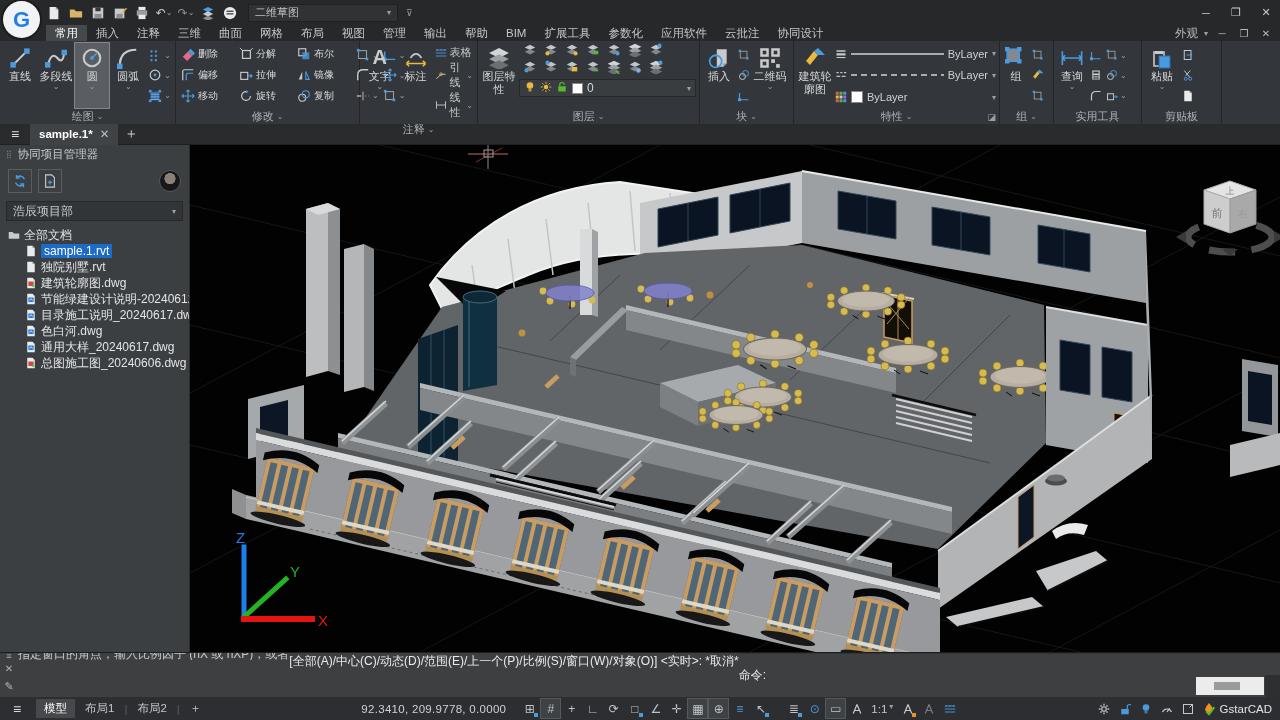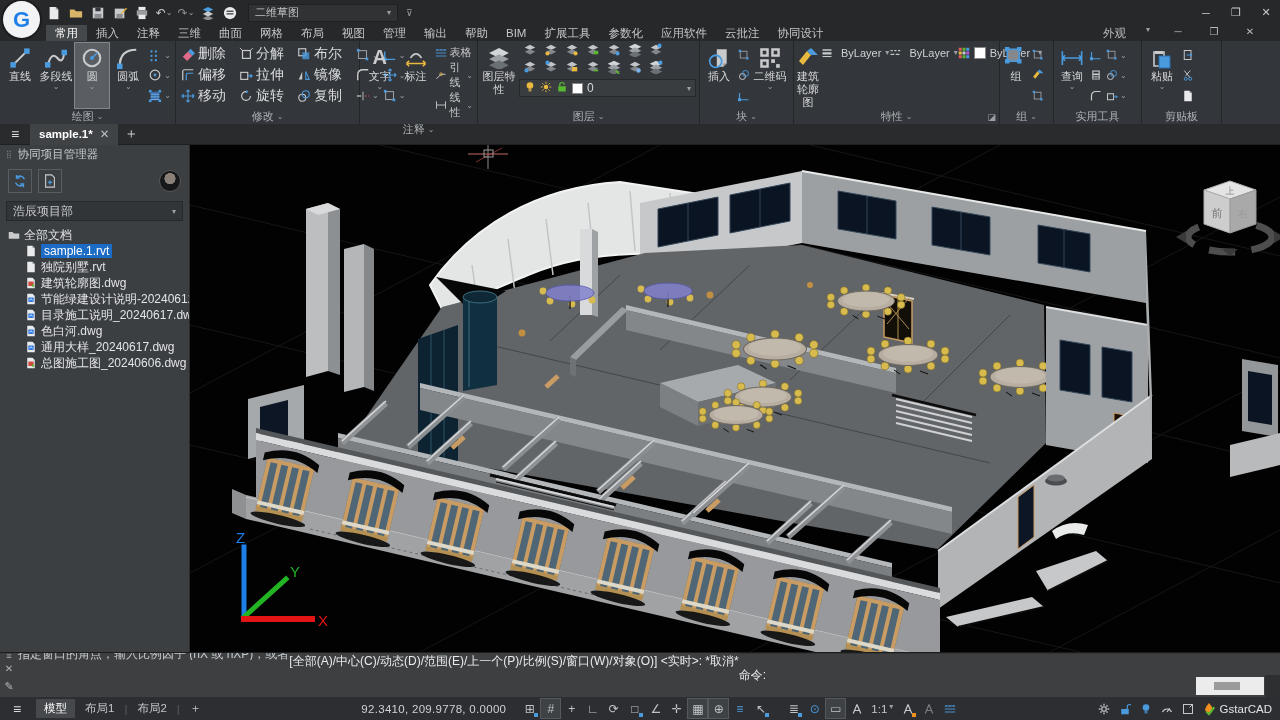--- a/index.html
+++ b/index.html
@@ -13,35 +13,35 @@
 .qat .qi{width:16px;height:16px;display:flex;align-items:center;justify-content:center;color:#c8cacc}
 .ws{display:flex;align-items:center;gap:14px;margin-left:10px;background:#313234;border:1px solid #1f2021;height:18px;padding:0 6px;color:#bfc2c5;font-size:11px;min-width:150px;justify-content:space-between}
 .ovf{color:#9a9da0;font-size:9px;margin-left:8px}
 .ttl{position:absolute;left:0;right:0;text-align:center;font-weight:bold;color:#e8eaec;font-size:12px;pointer-events:none}
 .winbtns{margin-left:auto;display:flex;gap:2px;z-index:5}
 .winbtns span{width:28px;height:20px;display:flex;align-items:center;justify-content:center;color:#c8cacc;font-size:11px}
 
 .menurow{height:16px;background:#272829;display:flex;align-items:center;padding-left:46px;flex:none;font-size:11.5px}
 .mtab{padding:0 9px;height:16px;display:flex;align-items:center;color:#c4c7ca;white-space:nowrap}
 .mtab.active{background:#46494c;color:#fff}
-.menu-right{margin-left:auto;display:flex;gap:20px;padding-right:22px;color:#b8bbbe}
+.menu-right{margin-left:auto;display:flex;align-items:center;gap:6px;padding-right:6px;color:#b8bbbe}
 .menu-right .dwb{font-size:10px;width:16px;text-align:center}
 
 .rbn{height:83px;background:#33363a;display:flex;flex:none}
 .pnl{border-right:1px solid #232527;display:flex;flex-direction:column;flex:none}
 .pnl-body{flex:1;display:flex;padding:2px 3px 0 3px;gap:2px}
 .pnl-cap{height:16px;font-size:11px;color:#aeb2b6;display:flex;align-items:center;justify-content:center;gap:3px;position:relative}
 .caret{font-size:8px;color:#9aa0a6;line-height:7px}
 .bigb{width:40px;display:flex;flex-direction:column;align-items:center;padding-top:2px;font-size:11px;color:#d8dadc;text-align:center;line-height:13px}
 .bigb .ic{height:25px;display:flex;align-items:center;justify-content:center}
 .bigb.pressed{background:#5a5e63;outline:1px solid #83878c}
 .smcol{display:flex;flex-direction:column;justify-content:space-around;padding:2px 1px}
 .smrow{display:flex;align-items:center;gap:2px;color:#c8cacc}
 .smgrid{display:grid;grid-template-columns:repeat(3,58px);grid-auto-rows:21px;align-items:center}
-.smb{display:flex;align-items:center;gap:3px;color:#d8dadc;font-size:14px;padding-left:2px}
+.smb{display:flex;align-items:center;gap:3px;color:#d8dadc;font-size:10px;padding-left:2px}
 svg.i{width:14px;height:14px;flex:none}
 svg.i12{width:12px;height:12px;flex:none}
 svg.i20{width:22px;height:22px;flex:none}
 .laygrid{display:grid;grid-template-columns:repeat(7,21px);grid-auto-rows:17px;align-items:center;justify-items:center}
 .laycombo{height:18px;background:#3a3d40;border:1px solid #26282a;display:flex;align-items:center;gap:4px;padding:0 4px;margin-top:2px}
 .laycombo .sw{width:11px;height:11px;background:#fff;border:1px solid #888}
 .prow{display:flex;align-items:center;gap:4px;height:19px;font-size:11px;color:#cfd2d5}
 .pline{flex:1;height:2px;background:#a8acb0}
 .pline.dash{background:repeating-linear-gradient(90deg,#a8acb0 0 6px,transparent 6px 10px);height:2px}
 .launcher{position:absolute;right:3px;bottom:2px;color:#9aa0a6;font-size:9px}
@@ -851,21 +851,21 @@
     <div class="pnl" style="width:206px">
       <div class="pnl-body">
         <div class="bigb" style="width:36px">
             <span class="ic">
               <svg class="i20" viewBox="0 0 22 22">
                 <use href="#s-brush"></use>
               </svg>
             </span>
             <span>建筑轮廓图</span>
           </div>
-        <div style="display:flex;flex-direction:row;flex:1;justify-content:space-around">
+        <div style="display:flex;flex-direction:column;flex:1;justify-content:space-around">
           <div class="prow">
               <svg class="i12" viewBox="0 0 16 16">
                 <use href="#s-lw"></use>
               </svg>
               <span class="pline"></span>
               <span>ByLayer</span>
               <span class="caret">▾</span>
             </div>
           <div class="prow">
               <svg class="i12" viewBox="0 0 16 16">

